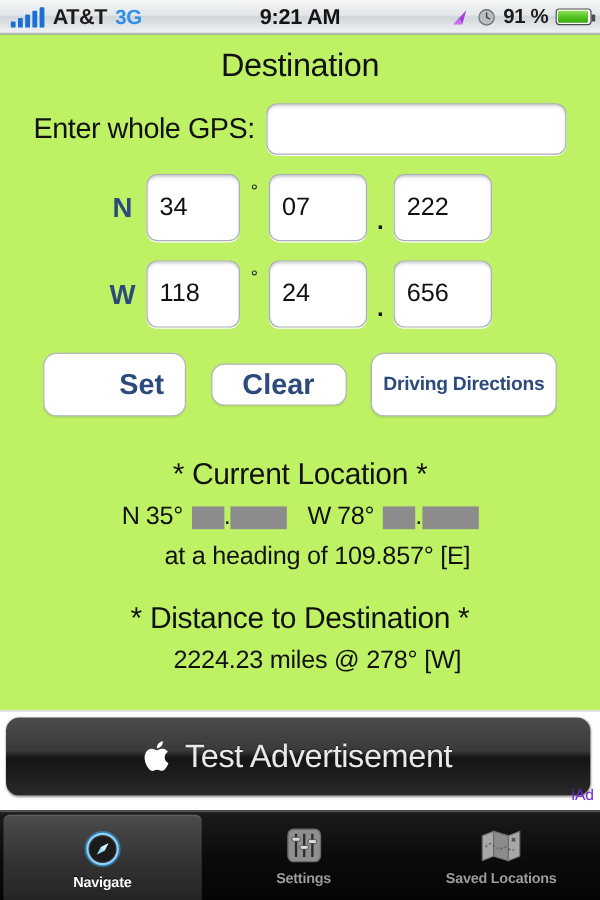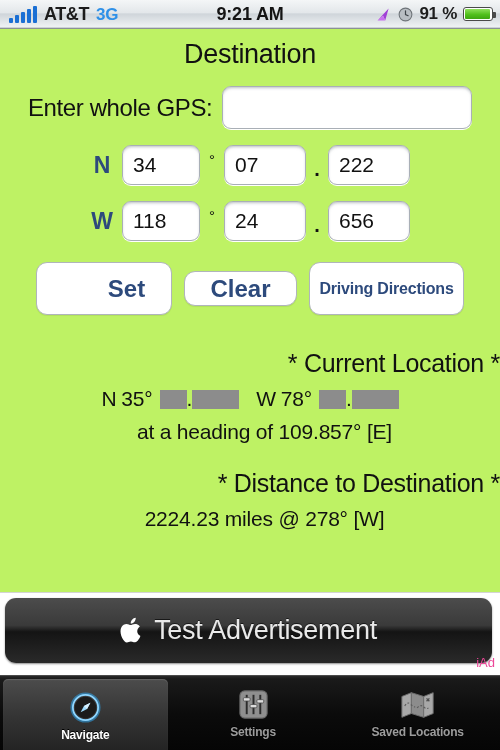--- a/index.html
+++ b/index.html
@@ -50,21 +50,21 @@
 
   .whole-row{
     display:flex; align-items:center; margin-top:16px; padding:0 28px;
   }
   .whole-label{ font-size:24px; color:#111; letter-spacing:-0.4px; white-space:nowrap; }
   .txtfield{
     background:#fff;
     border:1px solid #a9afb6;
     border-radius:9px;
     box-shadow:inset 0 2px 3px -1px rgba(130,138,146,.55), 0 1px 0 #fff;
-    height:40px;
+    height:56px;
     display:flex; align-items:center;
     padding:0 10px;
     font-size:21px; color:#111;
   }
   .whole-field{ flex:1; margin-left:10px; height:43px; }
 
   .coord-row{
     display:flex; align-items:center; margin-top:16px; padding-left:82px; padding-right:12px; gap:0;
   }
   .hemi{ font-size:23px; font-weight:bold; color:#2d4a7c; width:40px; text-align:center; letter-spacing:-0.2px; }
@@ -76,26 +76,26 @@
 
   .btn-row{ display:flex; align-items:center; margin-top:21px; padding:0 36px; gap:0; justify-content:space-between; }
   .btn{
     background:#fff;
     border:1px solid #b0b5bb;
     border-radius:11px;
     box-shadow:0 1px 1px rgba(0,0,0,.07);
     display:flex; align-items:center; justify-content:center;
     color:#2d4a7c; font-weight:bold;
   }
-  .btn-set{ width:136px; height:53px; font-size:24px;padding-left:45px; }
+  .btn-set{ width:119px; height:53px; font-size:24px;padding-left:45px; }
   .btn-clear{ width:113px; height:35px; font-size:24px; }
   .btn-dd{ width:155px; height:53px; font-size:16px; letter-spacing:-0.2px;text-align:right; }
 
   .section-head{
-    text-align:right; font-size:25px; color:#111; letter-spacing:-0.3px;
+    text-align:center; font-size:25px; color:#111; letter-spacing:-0.3px;
   }
   .sec-cur{ margin-top:34px; }
   .sec-dist{ margin-top:25px; }
   .info-line{
     text-align:center; font-size:21px; color:#111; margin-top:9px; letter-spacing:-0.2px;
     display:flex; align-items:center; justify-content:center; gap:0;
   }
   .info-line.plain{ display:block;padding-left:29px; }
   .redact{ display:inline-block; background:#8c8c8c; height:19px; vertical-align:-3px; }
   .r-sm{ width:27px; }
@@ -107,21 +107,21 @@
   .ad-divider{ position:absolute; top:0; left:0; width:500px; height:1px; background:#d4d4d4; }
   .ad-banner{
     position:absolute; top:6px; left:5px; width:487px; height:65px;
     border-radius:11px;
     background:linear-gradient(to bottom,#4c4c4c 0%,#3a3a3a 42%,#141414 52%,#2a2a2a 100%);
     box-shadow:0 1px 2px rgba(0,0,0,.45);
     display:flex; align-items:center; justify-content:center; gap:9px;
   }
   .apple-logo{ width:25px; height:29px; }
   .ad-text{ font-size:27px; color:#e9e9e9; letter-spacing:-0.3px; text-shadow:0 -1px 0 rgba(0,0,0,.6); }
-  .iad-label{ position:absolute; right:5px; top:63px; font-size:13px; color:#ec4899; }
+  .iad-label{ position:absolute; right:5px; top:63px; font-size:13px; color:#6d28d9; }
 
   
   .tabbar{
     position:absolute; bottom:0; left:0; width:500px; height:75px;
     background:linear-gradient(to bottom,#2a2a2a 0%,#1a1a1a 4%,#0b0b0b 52%,#050505 100%);
     border-top:1px solid #4b4b4b;
     display:flex;
   }
   .tab{
     flex:1; display:flex; flex-direction:column; align-items:center; justify-content:center; gap:4px;

